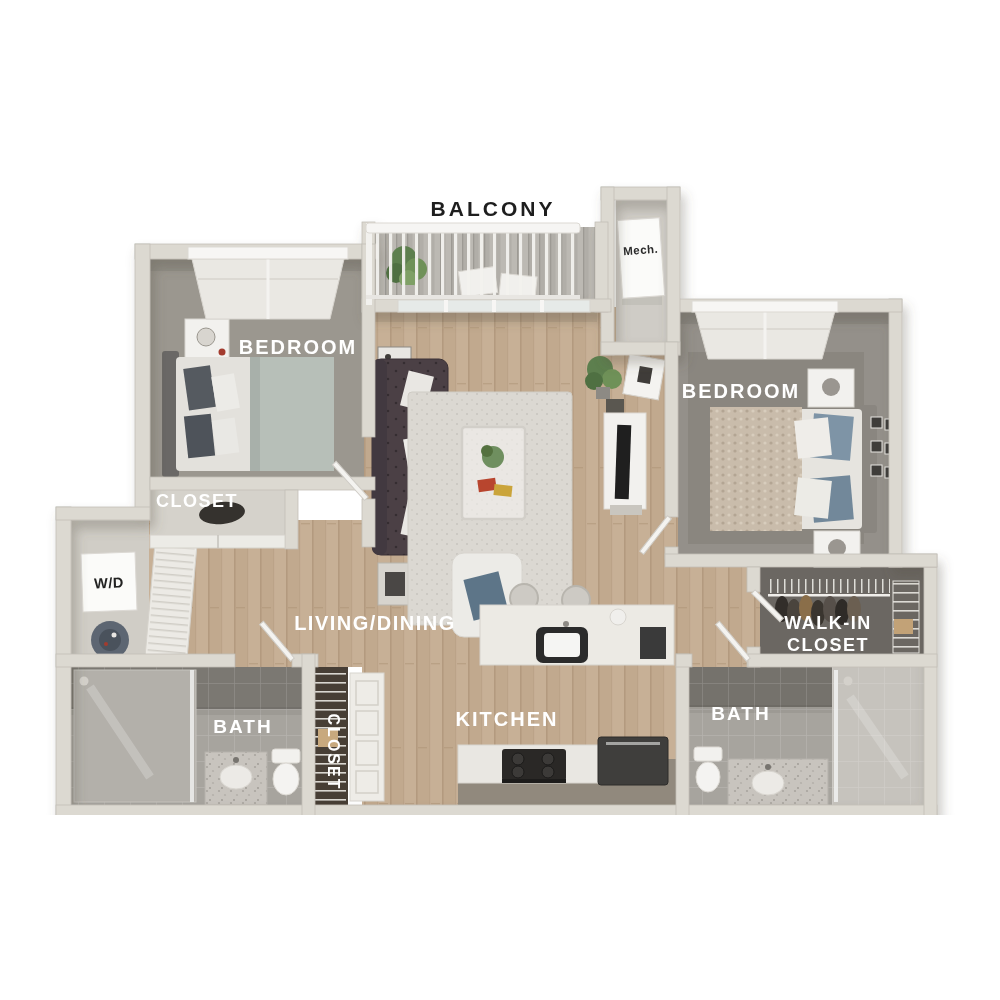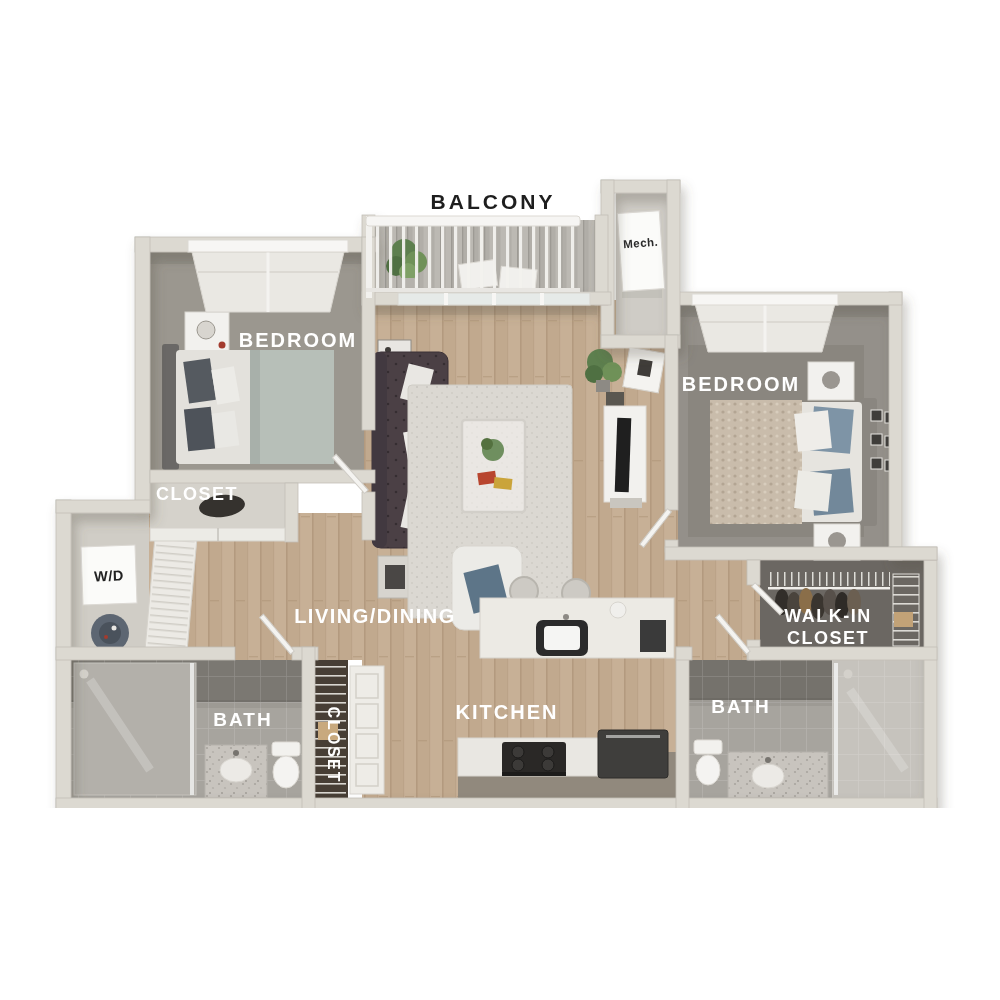--- a/index.html
+++ b/index.html
@@ -1,18 +1,18 @@
 <!DOCTYPE html>
 <html><head>
 <meta charset="utf-8">
 <title>Floor Plan</title>
 <style>
   html,body{margin:0;padding:0;background:#ffffff;}
   .stage{position:relative;width:1000px;height:808px;background:#ffffff;overflow:hidden;
-         font-family:"Liberation Sans",sans-serif;}
+         font-family:"Liberation Sans",sans-serif;margin-top:7px;}
   svg{position:absolute;left:0;top:0;}
   text{font-family:"Liberation Sans",sans-serif;font-weight:700;}
   .lbl{fill:#ffffff;}
   .lbl-dark{fill:#1e1e1e;}
 </style>
 </head>
 <body>
 
 <div class="stage">
 <svg width="1000" height="1000" viewBox="0 0 1000 1000">

